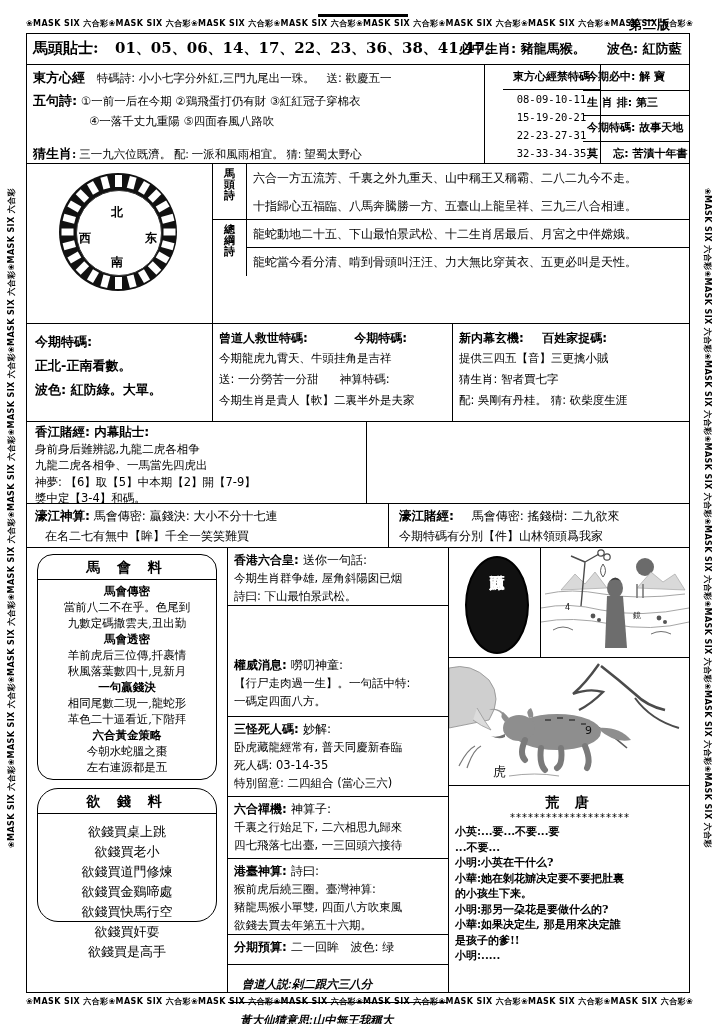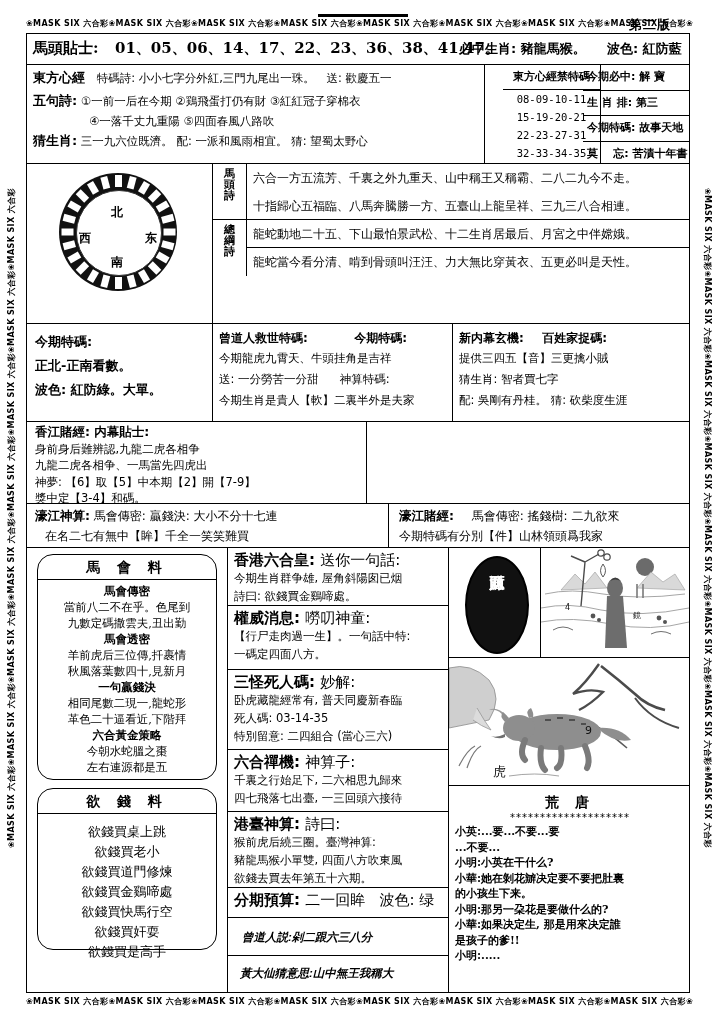--- a/index.html
+++ b/index.html
@@ -142,41 +142,41 @@
     font-family:"DejaVu Serif","Liberation Serif",serif;
   }
   .panel .pbody{padding:3px 4px 4px 4px;}
   .hline{font-size:11.5px;line-height:16px;text-align:center;white-space:nowrap;font-family:"DejaVu Serif","Liberation Serif",serif;}
   .hline.sub{font-weight:bold;}
   .hline.big{font-size:13px;line-height:20px;}
 
   
   .c2box{position:relative;border-bottom:1.5px solid #000;padding:3px 4px 3px 6px;box-sizing:border-box;}
   .c2box .ln{font-size:11.5px;line-height:18px;white-space:nowrap;}
-  .c2box .ln.t{font-weight:bold;font-size:15px;}
+  .c2box .ln.t{font-weight:bold;font-size:12px;}
   .c2box .ln.hand{font-family:Liberation Sans, sans-serif;font-style:italic;font-weight:bold;}
 
   
   .logo-cell{position:absolute;left:0;top:0;width:92px;height:110px;box-sizing:border-box;border-right:1.5px solid #000;border-bottom:1.5px solid #000;}
   .oval{
     position:absolute;left:16px;top:8px;width:60px;height:94px;border-radius:50%;
     background:#111;border:2px solid #000;
   }
   .oval span{
     position:absolute;left:0;right:0;top:8px;color:#fff;font-size:15px;font-weight:bold;
     text-align:center;line-height:19px;font-family:"DejaVu Serif","Liberation Serif",serif;
   }
   .art-top{position:absolute;left:92px;top:0;width:148px;height:110px;box-sizing:border-box;border-bottom:1.5px solid #000;overflow:hidden;background:#fff;}
   .art-big{position:absolute;left:0;top:110px;width:240px;height:128px;box-sizing:border-box;border-bottom:1.5px solid #000;overflow:hidden;background:#fff;}
   .story{position:absolute;left:0;top:238px;width:240px;height:207px;box-sizing:border-box;padding:4px 4px 0 6px;}
   .story-tag{
     display:inline-block;background:#000;color:#fff;font-size:12px;font-weight:bold;
     padding:2px 10px;letter-spacing:3px;font-family:"DejaVu Serif","Liberation Serif",serif;
   }
-  .story-title{text-align:center;font-size:14px;font-weight:bold;letter-spacing:6px;margin-top:4px;font-family:Liberation Sans, sans-serif;}
+  .story-title{text-align:center;font-size:14px;font-weight:bold;letter-spacing:6px;margin-top:4px;font-family:Liberation Serif, serif;}
   .story-stars{text-align:center;font-size:10px;letter-spacing:1px;line-height:12px;}
   .story-ln{font-size:11px;line-height:15.5px;font-family:"DejaVu Serif","Liberation Serif",serif;font-weight:bold;white-space:nowrap;}
   svg{display:block;}
 </style>
 </head>
 <body>
 
 <div class="page">
 
   <div class="strip strip-top">❀MASK SIX 六合彩❀MASK SIX 六合彩❀MASK SIX 六合彩❀MASK SIX 六合彩❀MASK SIX 六合彩❀MASK SIX 六合彩❀MASK SIX 六合彩❀MASK SIX 六合彩❀</div>
@@ -212,21 +212,21 @@
           <span style="margin-left:8px;">送:</span>
           <span>歡慶五一</span>
         </div>
         <div class="dfxj-line" style="left:6px;top:27px;">
           <span class="dfxj-title">五句詩:</span>
           <span>①一前一后在今期 ②鶏飛蛋打仍有財 ③紅紅冠子穿棉衣</span>
         </div>
         <div class="dfxj-line" style="left:62px;top:49px;">
           <span>④一落千丈九重陽 ⑤四面春風八路吹</span>
         </div>
-        <div class="dfxj-line" style="left:6px;top:67px;">
+        <div class="dfxj-line" style="left:6px;top:80px;font-family:Liberation Serif, serif;">
           <span class="dfxj-title">猜生肖:</span>
           <span>三一九六位既濟。</span>
           <span>配:</span>
           <span>一派和風雨相宜。</span>
           <span>猜:</span>
           <span>望蜀太野心</span>
         </div>
       </div>
 
       <div class="dfxj-mid">
@@ -420,21 +420,21 @@
             <div class="hline">秋風落葉數四十,見新月</div>
             <div class="hline sub">一句贏錢決</div>
             <div class="hline">相同尾數二現一,龍蛇形</div>
             <div class="hline">革色二十逼看近,下階拜</div>
             <div class="hline sub">六合黃金策略</div>
             <div class="hline">今朝水蛇膃之棗</div>
             <div class="hline">左右連源都是五</div>
           </div>
         </div>
 
-        <div class="panel" style="top:240px;height:162px;">
+        <div class="panel" style="top:240px;height:134px;border-radius:21px;">
           <div class="ptitle">欲 錢 料</div>
           <div class="pbody" style="padding-top:8px;">
             <div class="hline big">欲錢買桌上跳</div>
             <div class="hline big">欲錢買老小</div>
             <div class="hline big">欲錢買道門修煉</div>
             <div class="hline big">欲錢買金鷄啼處</div>
             <div class="hline big">欲錢買快馬行空</div>
             <div class="hline big">欲錢買奸耍</div>
             <div class="hline big">欲錢買是高手</div>
           </div>
@@ -445,25 +445,25 @@
       <div class="col2">
 
         <div class="c2box" style="height:58px;">
           <div class="ln t">
             <span>香港六合皇:</span>
             <span style="font-weight:normal">送你一句話:</span>
           </div>
           <div class="ln">今期生肖群争雄, 屋角斜陽囱已烟</div>
           <div class="ln">
             <span>詩曰:</span>
-            <span>欲錢買金鷄啼處。</span>
-          </div>
-        </div>
-
-        <div class="c2box" style="height:64px;">
+            <span>下山最怕景武松。</span>
+          </div>
+        </div>
+
+        <div class="c2box" style="height:64px;margin-top:47px;">
           <div class="ln t">
             <span>權威消息:</span>
             <span style="font-weight:normal">嘮叨神童:</span>
           </div>
           <div class="ln">【行尸走肉過一生】。一句話中特:</div>
           <div class="ln">一碼定四面八方。</div>
         </div>
 
         <div class="c2box" style="height:80px;">
           <div class="ln t">

